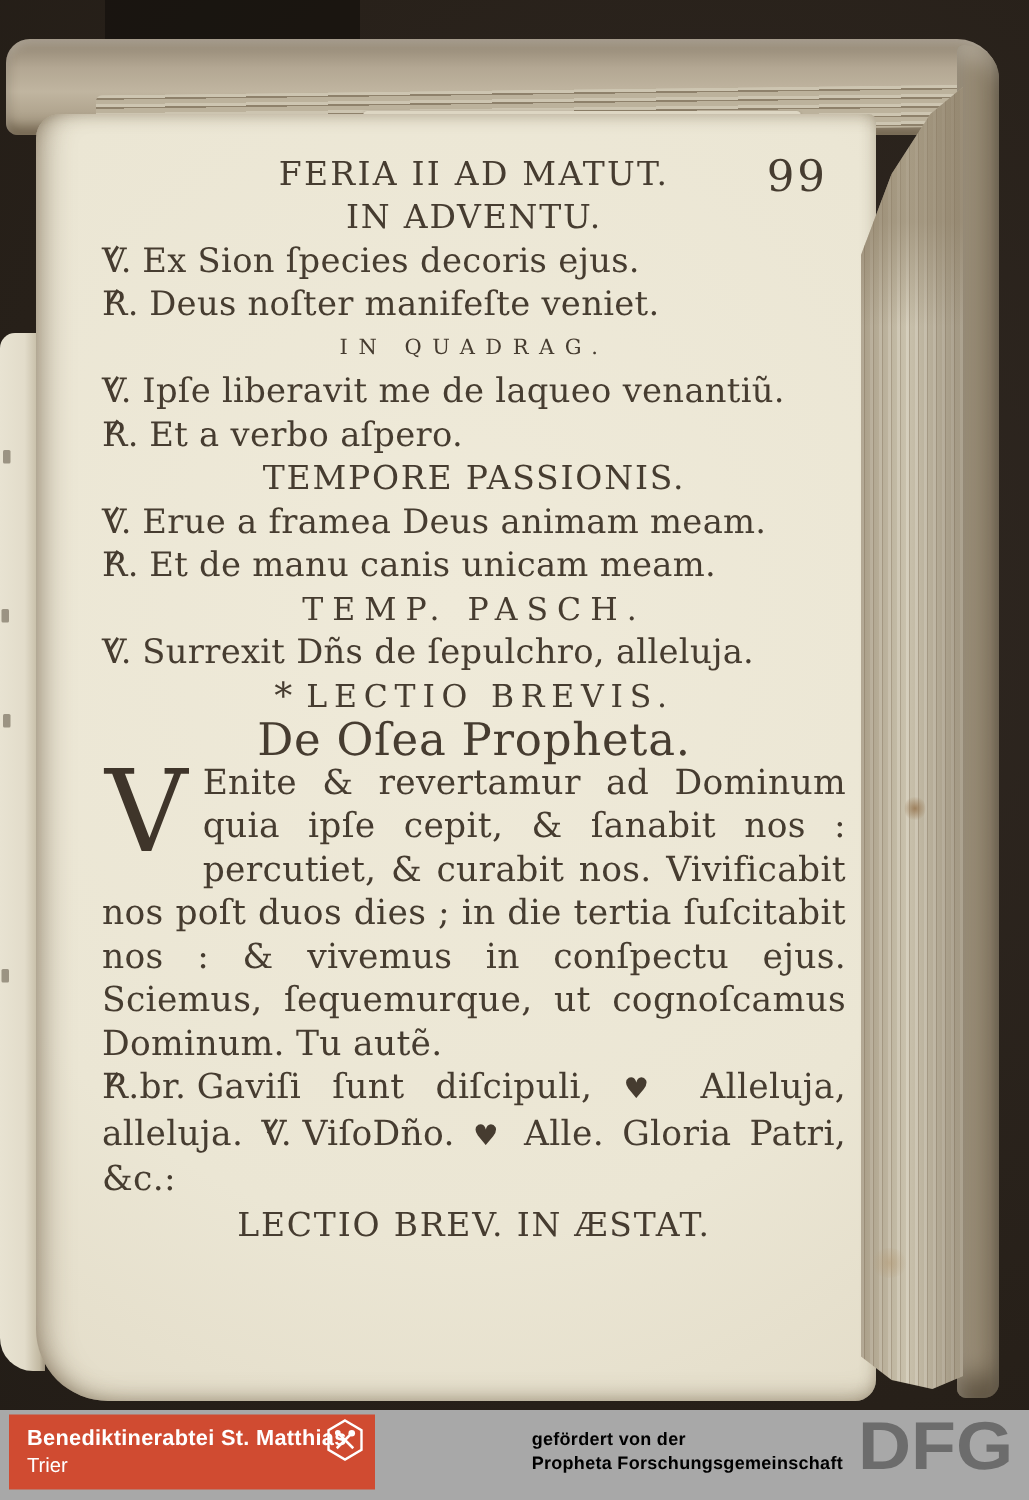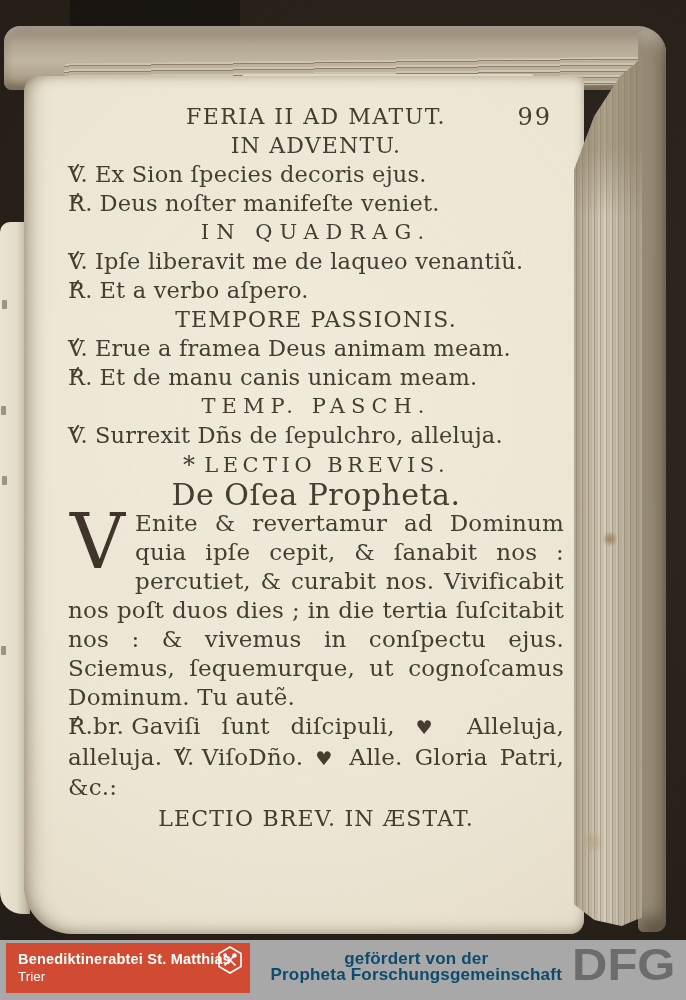--- a/index.html
+++ b/index.html
@@ -64,23 +64,23 @@
     background:radial-gradient(circle,#b49a74 0%,rgba(180,154,116,0) 70%);opacity:.55;}
 
   
   .content{
     position:absolute;left:44px;top:26px;width:496px;
     color:#463c30;font-size:22.5px;line-height:29px;
     letter-spacing:.2px;
   }
   .hrow{text-align:center;position:relative;}
   .h-main{font-size:22px;letter-spacing:1.5px;}
-  .pgnum{position:absolute;right:12px;top:1px;font-size:24px;letter-spacing:2px;}
+  .pgnum{position:absolute;right:12px;top:1px;font-size:29px;letter-spacing:2px;}
   .h-season{font-size:22px;letter-spacing:1.2px;}
-  .h-wide{font-size:21px;letter-spacing:7px;}
+  .h-wide{font-size:14px;letter-spacing:7px;}
   .h-wide2{font-size:21px;letter-spacing:6px;}
   .h-lectio{font-size:21px;letter-spacing:4.5px;}
   .star{font-size:24px;letter-spacing:2px;vertical-align:-1px;}
   .h-sub{font-size:30px;letter-spacing:.5px;}
   .verse{white-space:nowrap;}
   .mk{position:relative;display:inline-block;margin-right:7px;}
   .mk.slash::after{
     content:"";position:absolute;left:2px;top:8px;width:11px;height:1.7px;
     background:#463c30;transform:rotate(-58deg);
   }
@@ -93,22 +93,22 @@
   
   .footer-bar{left:0;top:940px;width:686px;height:60px;background:#a8a8a8;font-family:"Liberation Sans",sans-serif;}
   .library-badge{
     position:absolute;left:6px;top:3px;width:244px;height:50px;background:#d04b31;
     color:#ffffff;padding:5px 12px;box-sizing:border-box;cursor:pointer;
   }
   .lib-name{font-size:14.5px;font-weight:bold;letter-spacing:.2px;margin-top:3px;}
   .lib-city{font-size:13.5px;margin-top:2px;}
   .abbey-icon{position:absolute;right:5px;top:2px;}
   .funding{
-    position:absolute;right:124px;top:11px;text-align:center;
-    font-size:17px;font-weight:bold;color:#0c4a6e;line-height:16px;letter-spacing:.2px;
+    position:absolute;right:124px;top:11px;text-align:left;
+    font-size:12px;font-weight:bold;color:#000000;line-height:16px;letter-spacing:.2px;
   }
   .dfg-logo{
     position:absolute;left:572px;top:-1px;width:112px;
     font-size:49px;font-weight:800;color:#6c6c6c;letter-spacing:0;
     transform:scaleY(.92);transform-origin:top left;cursor:pointer;
     font-family:"Liberation Sans",sans-serif;
   }
 </style>
 </head>
 <body>

